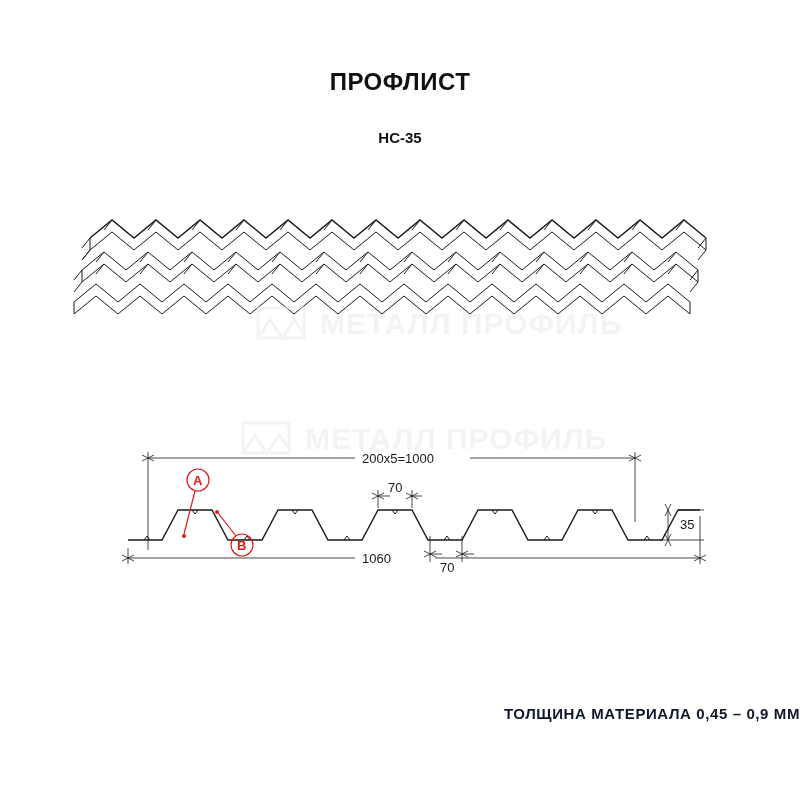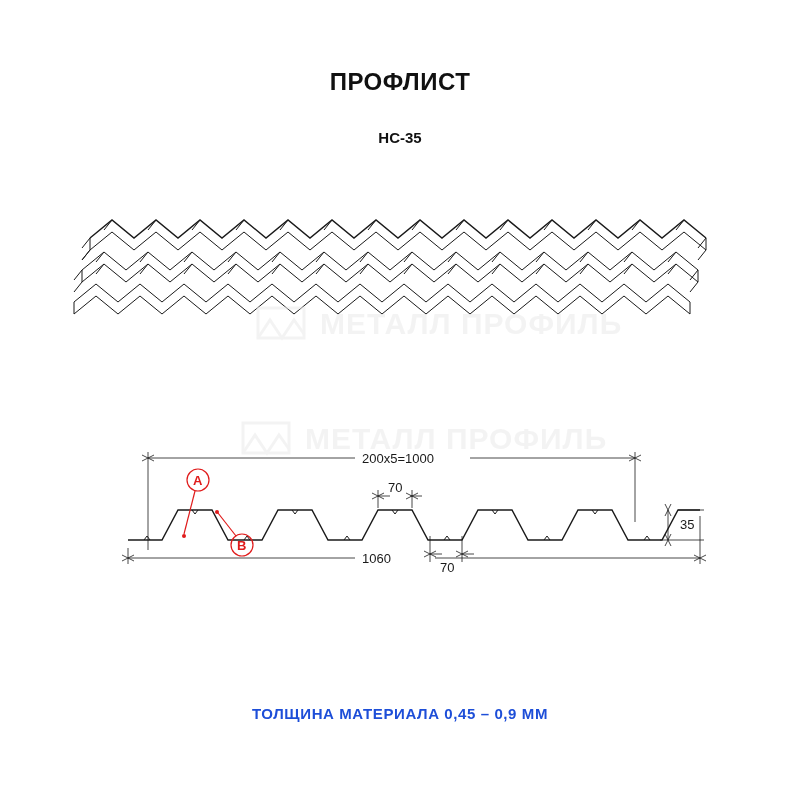--- a/index.html
+++ b/index.html
@@ -41,25 +41,25 @@
     font-size: 15px;
     font-weight: bold;
     color: #111111;
     margin-top: 13px;
   }
   .footer-note {
     position: absolute;
     left: 0;
     top: 705px;
     width: 800px;
-    text-align: center;
+    text-align: right;
     font-size: 15px;
     font-weight: bold;
     letter-spacing: 0.6px;
-    color: #1d4ed8;
+    color: #0f172a;
   }
   .iso-wrap {
     position: absolute;
     left: 60px;
     top: 200px;
     width: 690px;
     height: 160px;
   }
   .profile-wrap {
     position: absolute;

